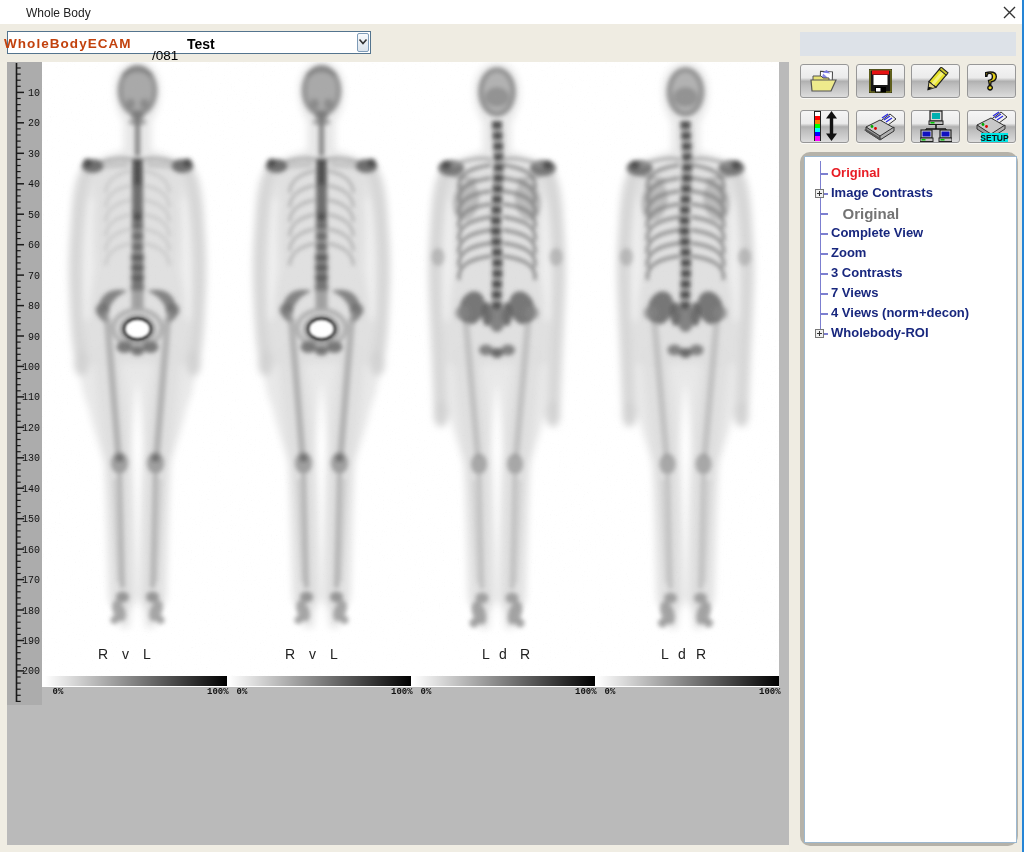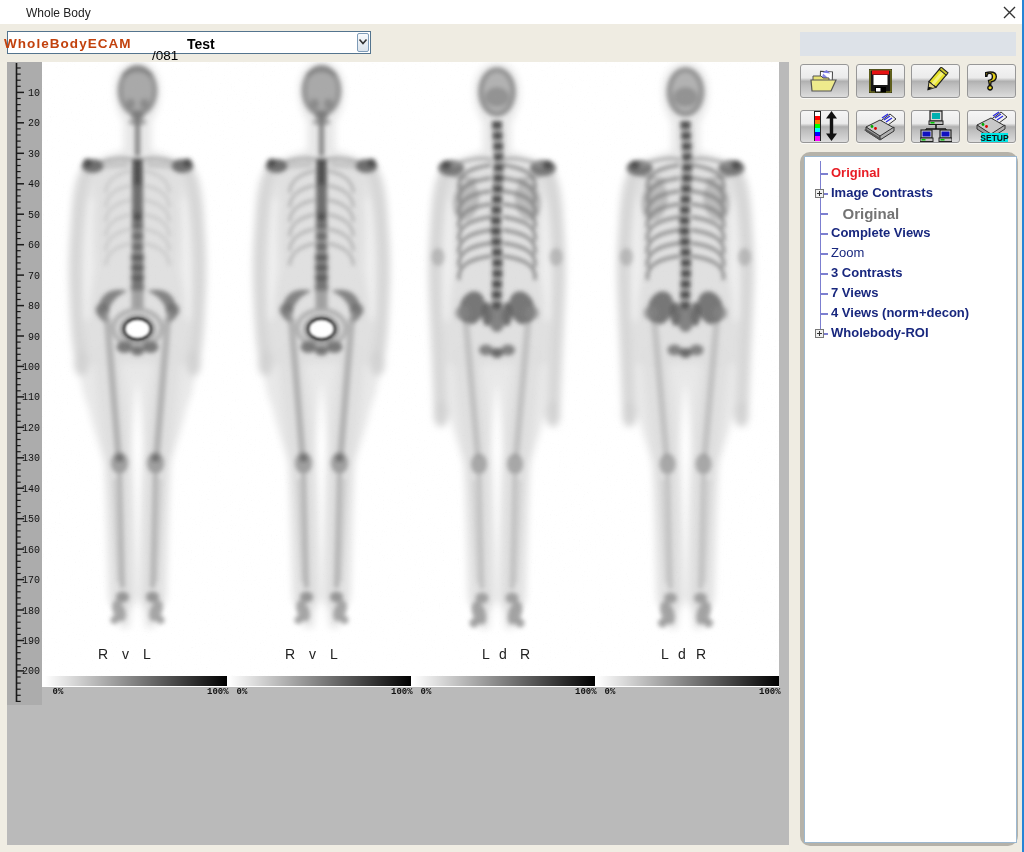--- a/index.html
+++ b/index.html
@@ -674,23 +674,23 @@
     <div style="position:absolute;left:15px;top:16.5px;width:8px;height:1.5px;background:#7c7fd0"></div>
     <div style="position:absolute;left:26.5px;top:8.5px;font-size:13px;font-weight:bold;color:#e81c24;white-space:nowrap">Original</div>
     <div style="position:absolute;left:15px;top:36.5px;width:8px;height:1.5px;background:#7c7fd0"></div>
     <div style="position:absolute;left:10.5px;top:32.5px;width:9px;height:9px;background:#f0f0f0;border:1px solid #777;box-sizing:border-box"></div>
     <div style="position:absolute;left:12.5px;top:36.5px;width:5px;height:1px;background:#333"></div>
     <div style="position:absolute;left:14.5px;top:34.5px;width:1px;height:5px;background:#333"></div>
     <div style="position:absolute;left:26.5px;top:28.5px;font-size:13px;font-weight:bold;color:#18277e;white-space:nowrap">Image Contrasts</div>
     <div style="position:absolute;left:15px;top:56.5px;width:8px;height:1.5px;background:#7c7fd0"></div>
     <div style="position:absolute;left:38px;top:48.5px;font-size:15px;font-weight:bold;color:#737373;white-space:nowrap">Original</div>
     <div style="position:absolute;left:15px;top:76.5px;width:8px;height:1.5px;background:#7c7fd0"></div>
-    <div style="position:absolute;left:26.5px;top:68.5px;font-size:13px;font-weight:bold;color:#18277e;white-space:nowrap">Complete Views</div>
+    <div style="position:absolute;left:26.5px;top:68.5px;font-size:13px;font-weight:bold;color:#18277e;white-space:nowrap">Complete View</div>
     <div style="position:absolute;left:15px;top:96.5px;width:8px;height:1.5px;background:#7c7fd0"></div>
-    <div style="position:absolute;left:26.5px;top:88.5px;font-size:13px;font-weight:normal;color:#18277e;white-space:nowrap">Zoom</div>
+    <div style="position:absolute;left:26.5px;top:88.5px;font-size:13px;font-weight:bold;color:#18277e;white-space:nowrap">Zoom</div>
     <div style="position:absolute;left:15px;top:116.5px;width:8px;height:1.5px;background:#7c7fd0"></div>
     <div style="position:absolute;left:26.5px;top:108.5px;font-size:13px;font-weight:bold;color:#18277e;white-space:nowrap">3 Contrasts</div>
     <div style="position:absolute;left:15px;top:136.5px;width:8px;height:1.5px;background:#7c7fd0"></div>
     <div style="position:absolute;left:26.5px;top:128.5px;font-size:13px;font-weight:bold;color:#18277e;white-space:nowrap">7 Views</div>
     <div style="position:absolute;left:15px;top:156.5px;width:8px;height:1.5px;background:#7c7fd0"></div>
     <div style="position:absolute;left:26.5px;top:148.5px;font-size:13px;font-weight:bold;color:#18277e;white-space:nowrap">4 Views (norm+decon)</div>
     <div style="position:absolute;left:15px;top:176.5px;width:8px;height:1.5px;background:#7c7fd0"></div>
     <div style="position:absolute;left:10.5px;top:172.5px;width:9px;height:9px;background:#f0f0f0;border:1px solid #777;box-sizing:border-box"></div>
     <div style="position:absolute;left:12.5px;top:176.5px;width:5px;height:1px;background:#333"></div>
     <div style="position:absolute;left:14.5px;top:174.5px;width:1px;height:5px;background:#333"></div>

